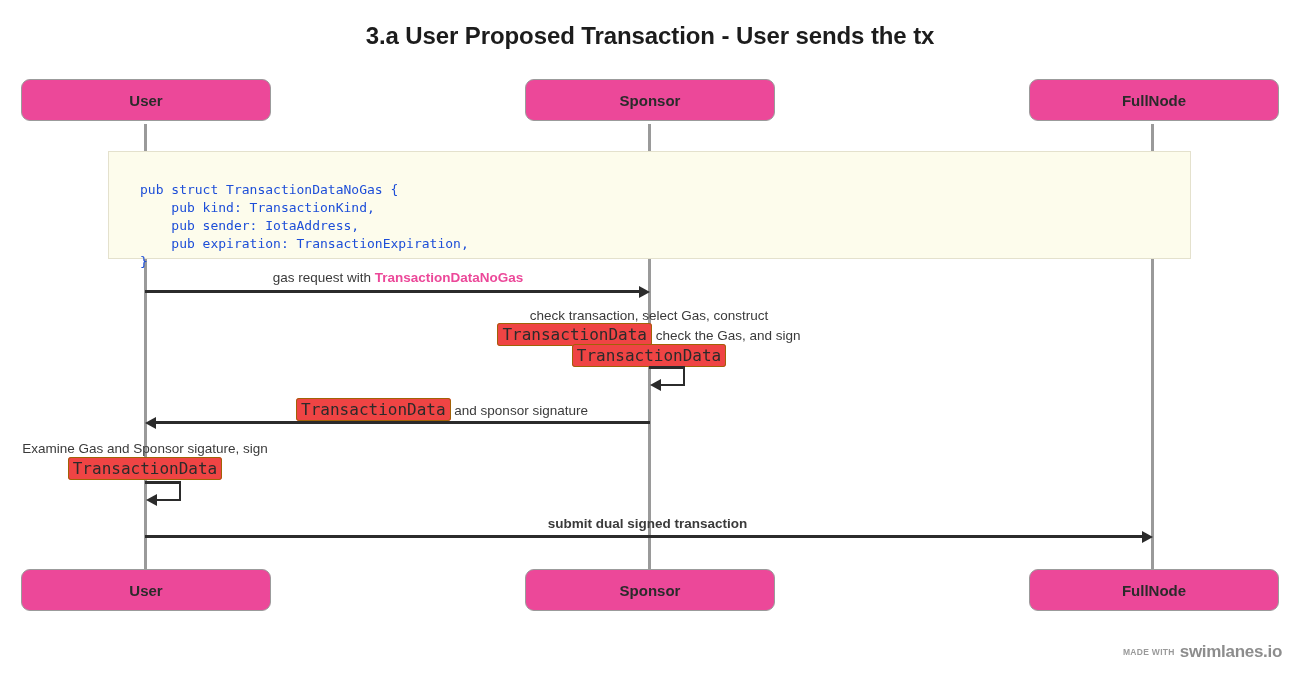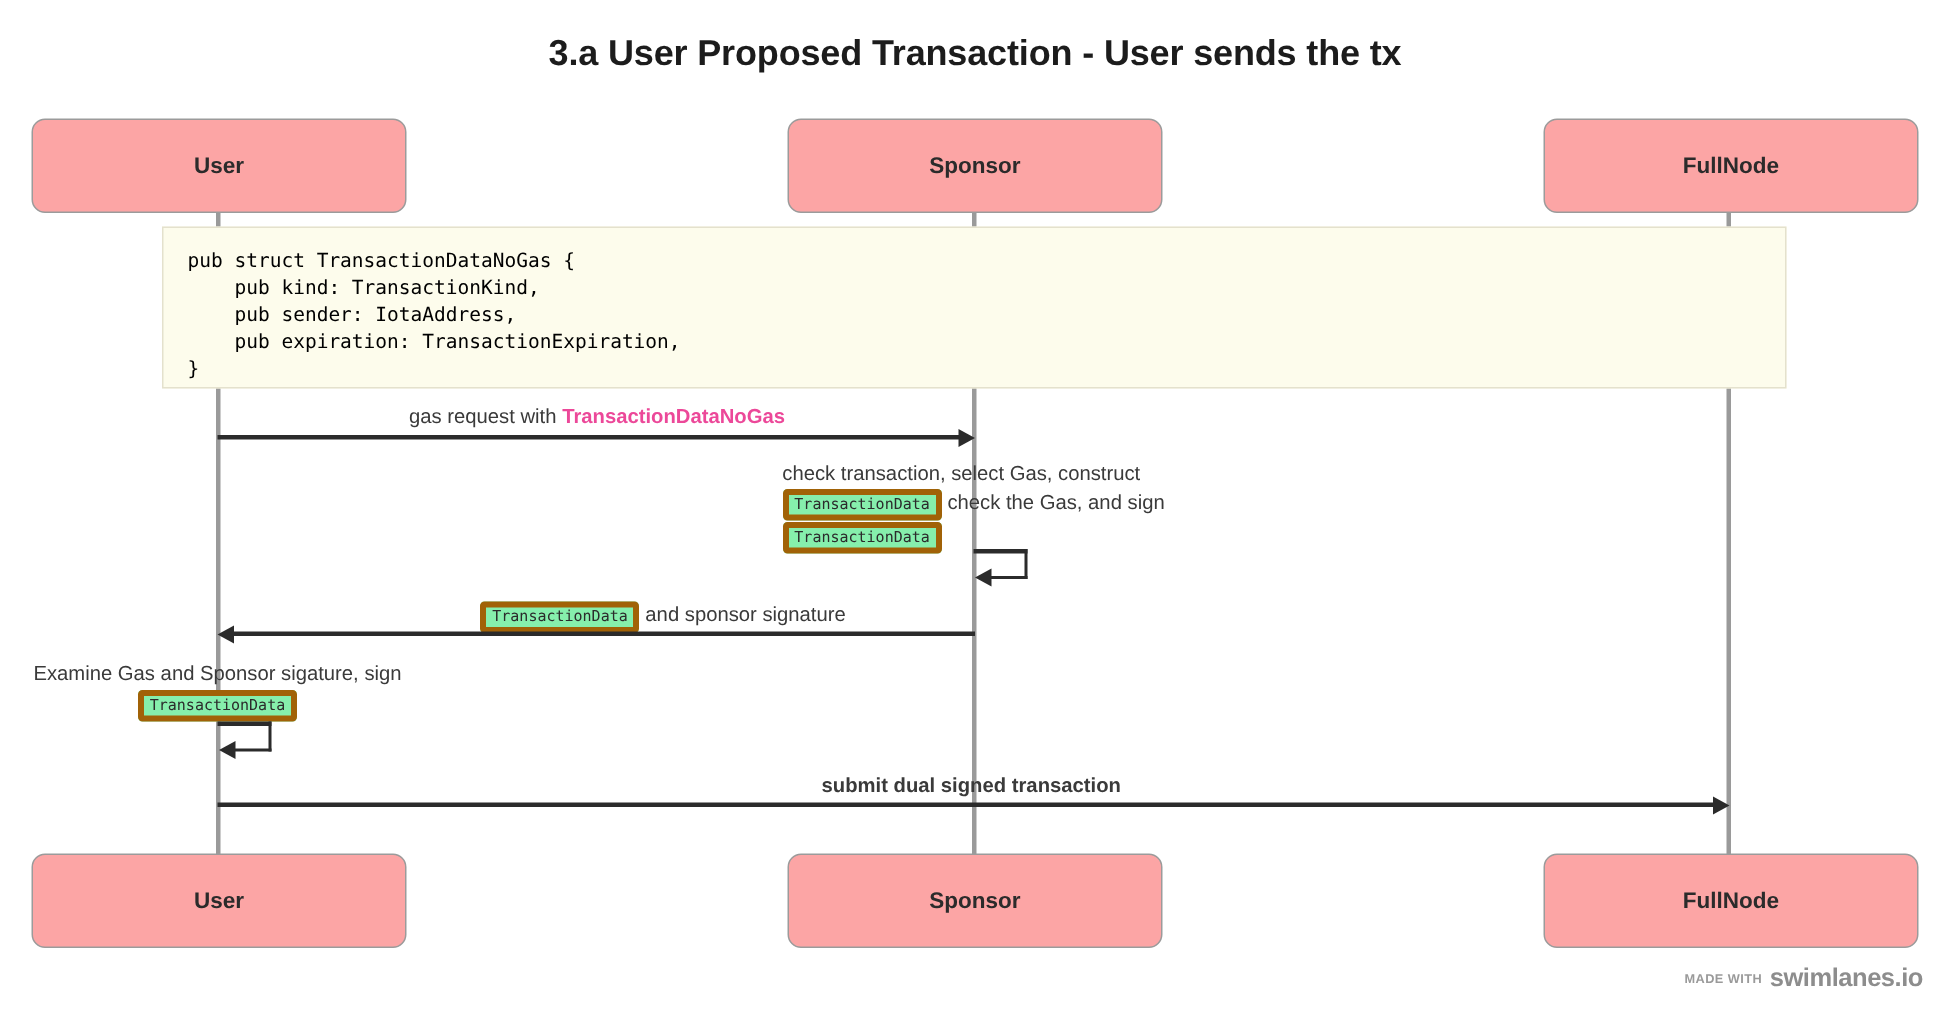--- a/index.html
+++ b/index.html
@@ -39,24 +39,24 @@
   
   .lifeline {
     position: absolute;
     width: 3px;
     background: #9a9a9a;
   }
 
   
   .actor-box {
     position: absolute;
-    height: 63px;
+    height: 42px;
     border: 1.6px solid #9b9b9b;
     border-radius: 9px;
-    background: #fca5a5;
+    background: #ec4899;
     display: flex;
     align-items: center;
     justify-content: center;
     box-sizing: border-box;
   }
   .actor-label {
     font-size: 15px;
     font-weight: bold;
     color: #2b2b2b;
   }
@@ -67,25 +67,25 @@
     left: 108px;
     top: 151px;
     width: 1083px;
     height: 108px;
     background: #fdfcec;
     border: 1px solid #e4e1cd;
     box-sizing: border-box;
     padding: 14px 0 0 16px;
   }
   .code-note pre {
-    margin: 0;
+    margin: 15px;
     font-family: "DejaVu Sans Mono", "Liberation Mono", monospace;
     font-size: 13px;
     line-height: 18px;
-    color: #000000;
+    color: #1d4ed8;
     white-space: pre;
   }
 
   
   .msg-line {
     position: absolute;
     height: 2.5px;
     background: #2b2b2b;
   }
   .arrow-head {
@@ -112,23 +112,23 @@
     white-space: nowrap;
   }
   .msg-label b {
     font-weight: bold;
     color: #ec4899;
   }
 
   
   .code-chip {
     font-family: "DejaVu Sans Mono", "Liberation Mono", monospace;
-    font-size: 10px;
-    background: #86efac;
-    border: 4px solid #a16207;
+    font-size: 16px;
+    background: #ef4444;
+    border: 1px solid #a16207;
     border-radius: 3px;
     padding: 1px 4px;
     color: #2b2b2b;
     white-space: nowrap;
   }
 
   
   .self-call {
     position: absolute;
   }
@@ -191,21 +191,21 @@
 
   <div class="msg-label" style="left:0; top:269px; width:1300px;">
     <span style="display:inline-block; position:relative; left:-252px;">
       <span>gas request with </span><b>TransactionDataNoGas</b>
     </span>
   </div>
   <div class="msg-line" style="left:145px; top:290px; width:495px;"></div>
   <div class="arrow-head right" style="left:639px; top:285.5px;"></div>
 
   <div class="msg-label" style="left:0; top:307px; width:1300px;">
-    <div style="display:inline-block; position:relative; left:-1px; text-align:left;">
+    <div style="display:inline-block; position:relative; left:-1px; text-align:center;">
       <div>check transaction, select Gas, construct</div>
       <div style="margin-top:1px;">
         <span class="code-chip">TransactionData</span><span> check the Gas, and sign</span>
       </div>
       <div style="margin-top:2px;">
         <span class="code-chip">TransactionData</span>
       </div>
     </div>
   </div>
   <div class="self-call" style="left:649px; top:366px; width:40px; height:22px;">

